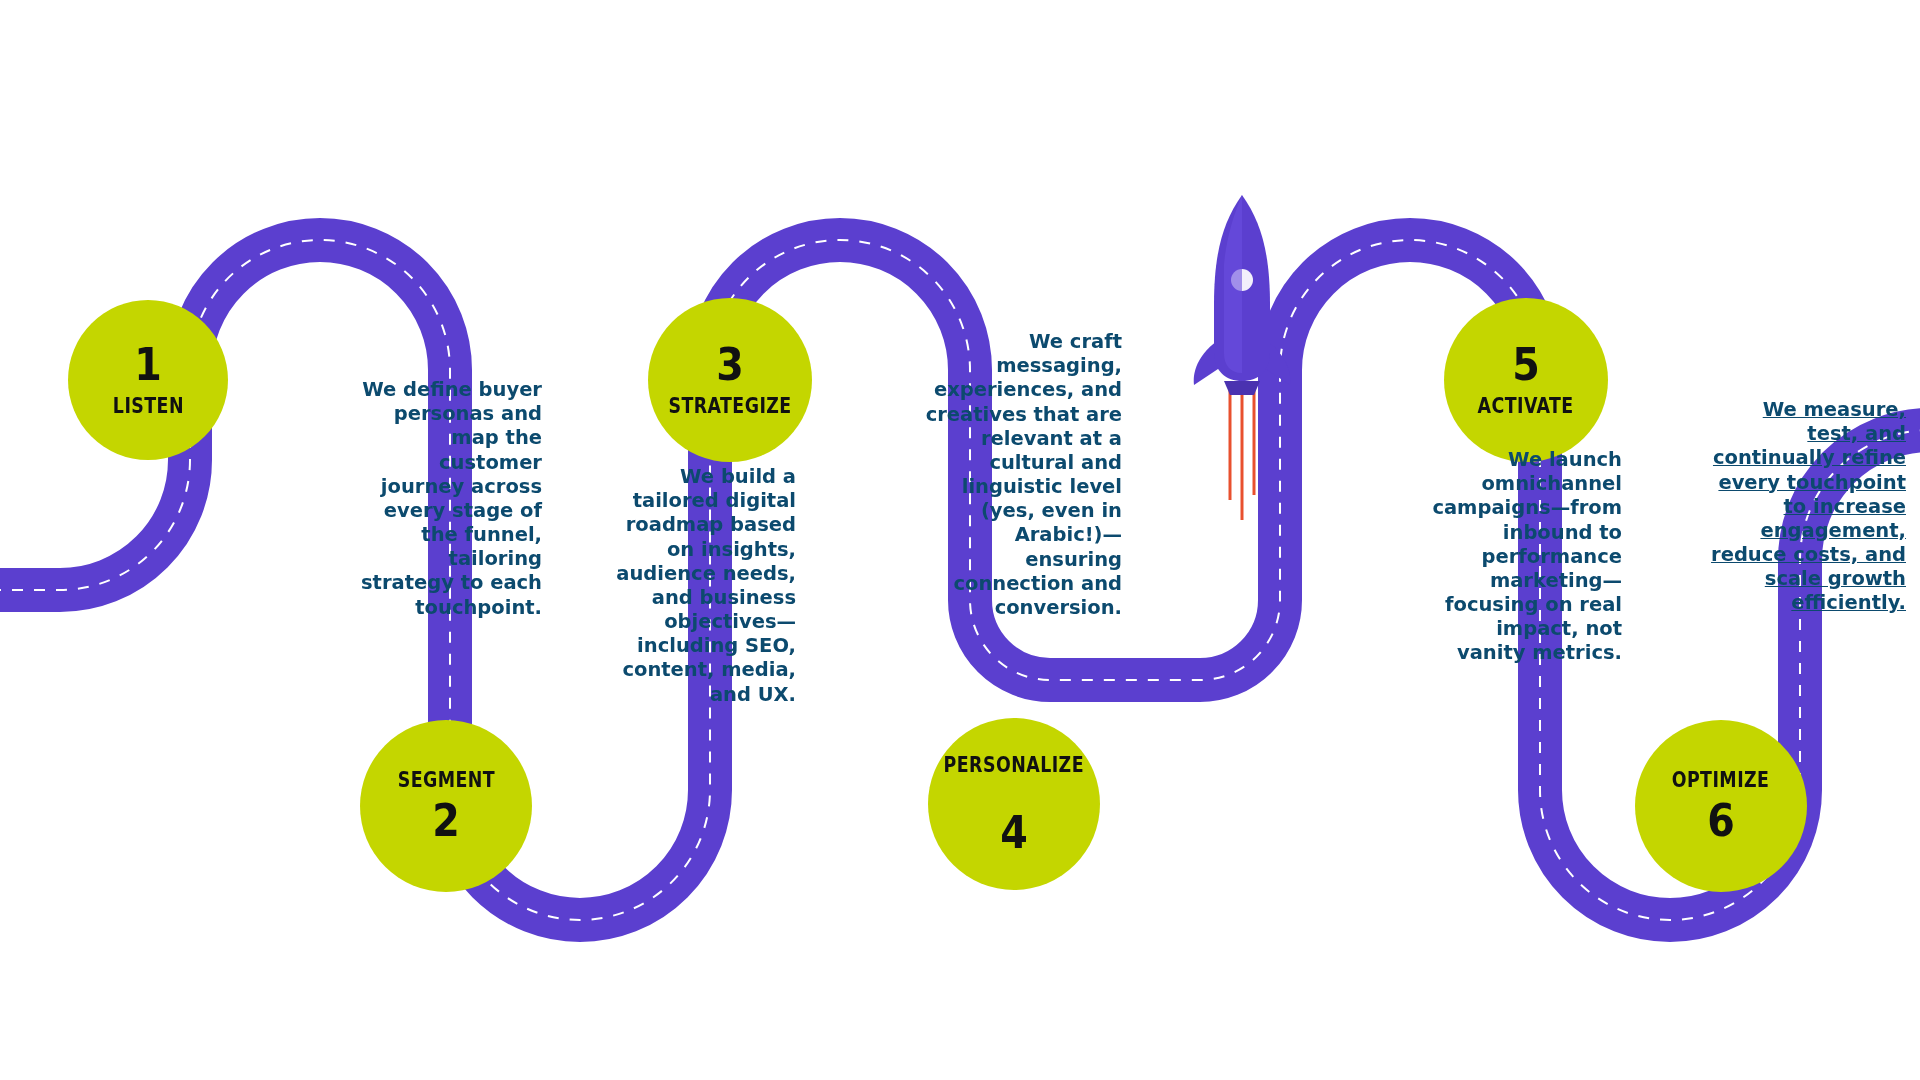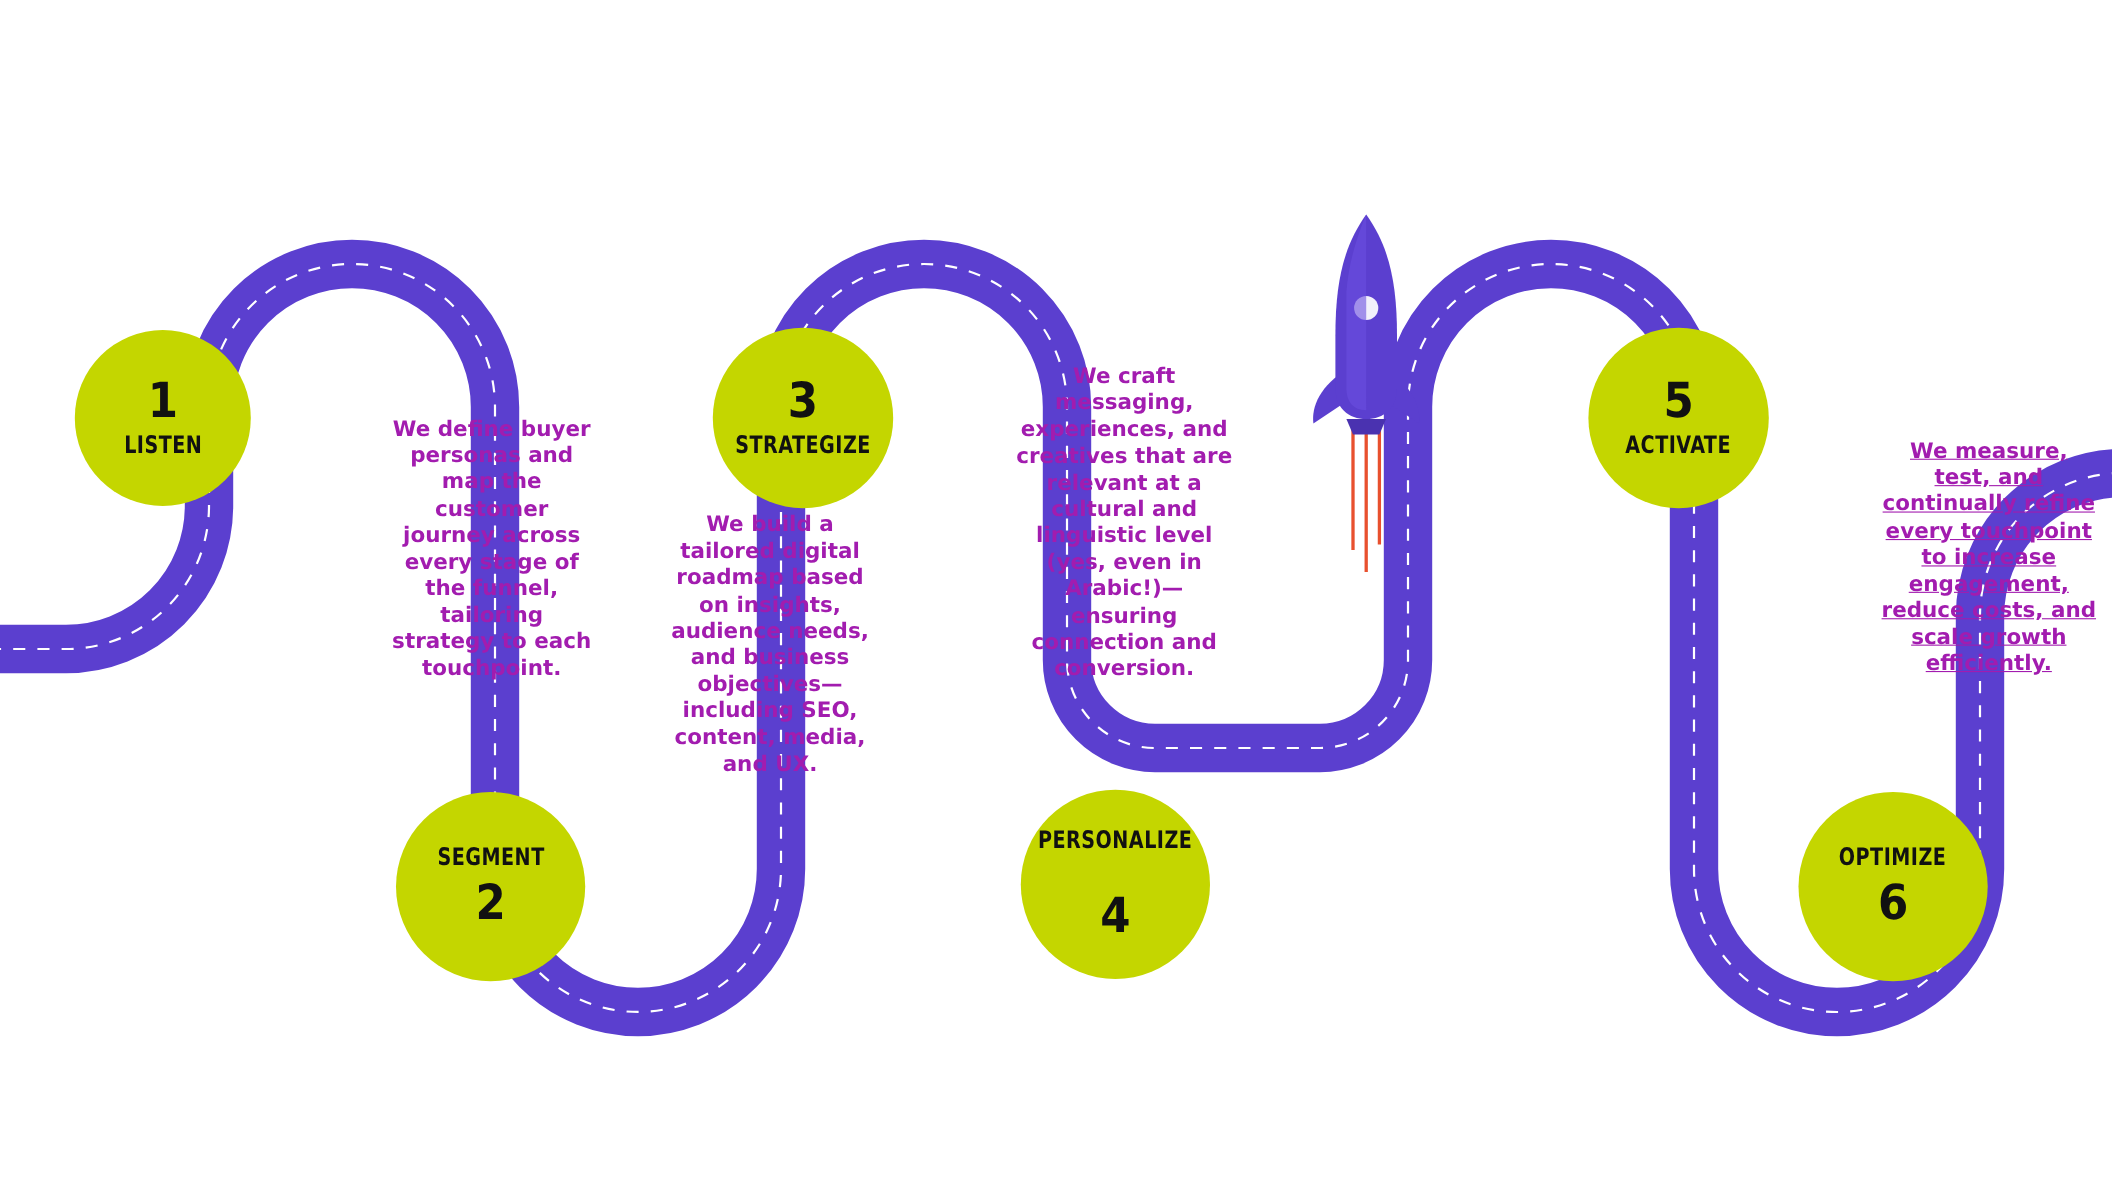--- a/index.html
+++ b/index.html
@@ -49,25 +49,25 @@
     font-size: 22px;
     letter-spacing: 0.5px;
     font-family: "DejaVu Sans Condensed", "Liberation Sans Narrow", "Liberation Sans", sans-serif;
     transform: scaleX(0.88);
   }
   .node.num-top .num { margin-bottom: 8px; }
   .node.num-bottom .label { margin-bottom: 8px; }
 
   .desc {
     position: absolute;
-    text-align: center;
+    text-align: right;
     font-weight: 700;
     font-size: 19.5px;
     line-height: 1.24;
-    color: #a21caf;
+    color: #0c4a6e;
     font-family: "DejaVu Sans", sans-serif;
   }
 </style>
 </head>
 <body>
 
 <div id="stage">
 
   <svg id="road-layer" viewBox="0 0 1920 1080">
 
@@ -152,20 +152,21 @@
   <div class="node num-bottom" style="left:928px; top:718px; width:172px; height:172px;gap:27px;">
     <span class="label">PERSONALIZE</span>
     <span class="num">4</span>
   </div>
   <div class="desc" style="left:922px; top:330px; width:200px;">We craft messaging, experiences, and creatives that are relevant at a cultural and linguistic level (yes, even in Arabic!)—ensuring connection and conversion.</div>
 
   <div class="node num-top" style="left:1444px; top:298px; width:164px; height:164px;">
     <span class="num">5</span>
     <span class="label">ACTIVATE</span>
   </div>
+  <div class="desc" style="left:1432px; top:448px; width:190px;">We launch omnichannel campaigns—from inbound to performance marketing—focusing on real impact, not vanity metrics.</div>
 
   <div class="node num-bottom" style="left:1635px; top:720px; width:172px; height:172px;">
     <span class="label">OPTIMIZE</span>
     <span class="num">6</span>
   </div>
   <div class="desc" style="left:1710px; top:398px; width:196px;text-decoration:underline;">We measure, test, and continually refine every touchpoint to increase engagement, reduce costs, and scale growth efficiently.</div>
 
 </div>
 
 </body></html>

